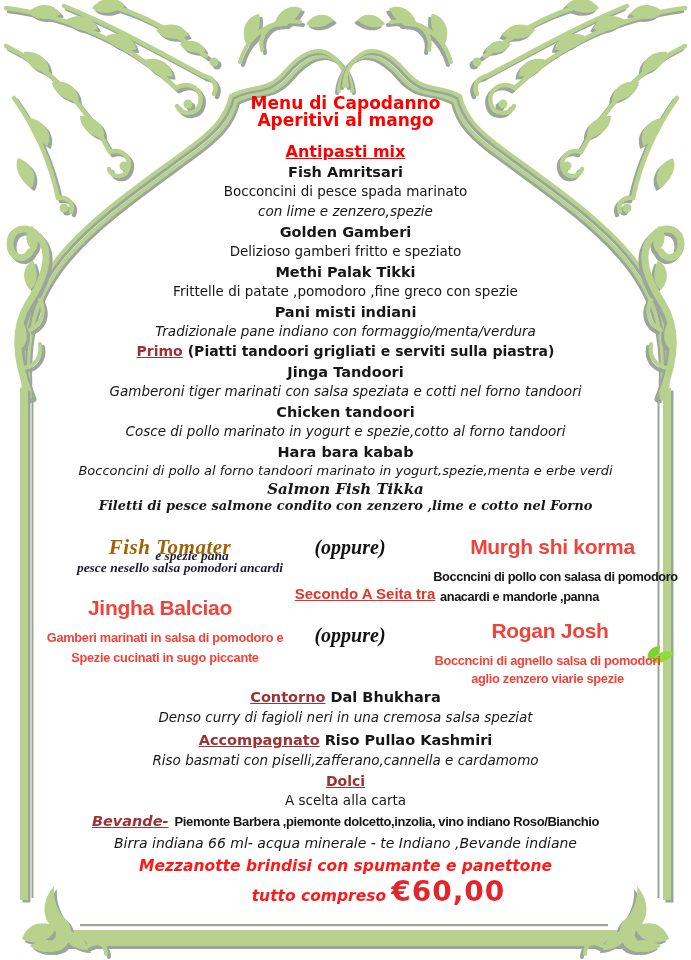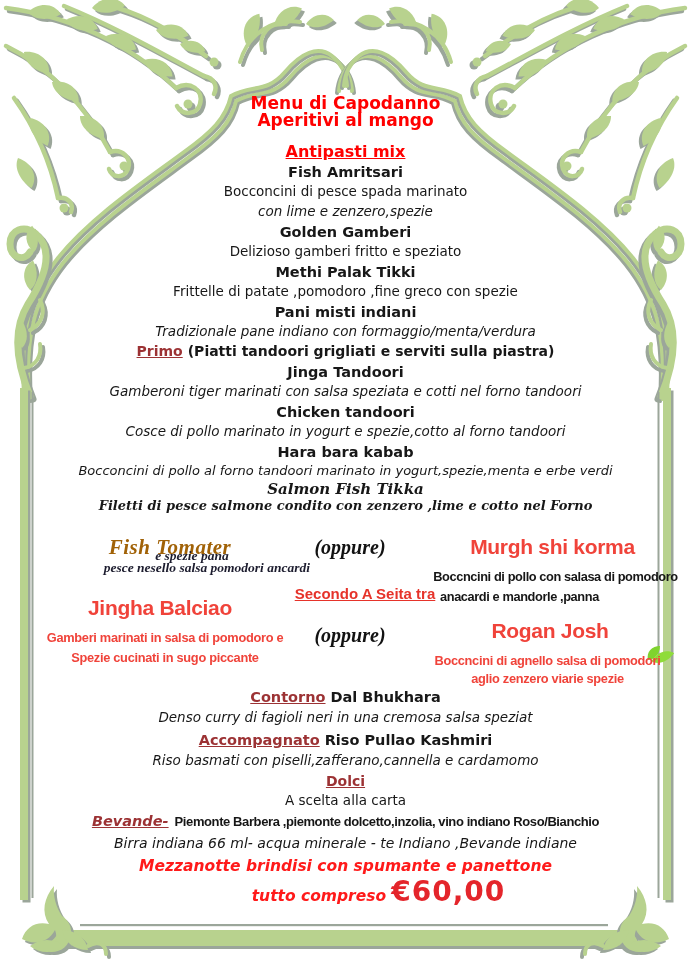--- a/index.html
+++ b/index.html
@@ -216,21 +216,21 @@
 <div class="line name" style="top:364px">Jinga Tandoori</div>
 <div class="line desc-i" style="top:384px">Gamberoni tiger marinati con salsa speziata e cotti nel forno tandoori</div>
 <div class="line name" style="top:404px">Chicken tandoori</div>
 <div class="line desc-i" style="top:424px">Cosce di pollo marinato in yogurt e spezie,cotto al forno tandoori</div>
 <div class="line name" style="top:444px">Hara bara kabab</div>
 <div class="line desc-i" style="top:464px;font-size:13px">Bocconcini di pollo al forno tandoori marinato in yogurt,spezie,menta e erbe verdi</div>
 <div class="line script" style="top:481px;font-size:15px">Salmon Fish Tikka</div>
 <div class="line script" style="top:499px;font-size:13px">Filetti di pesce salmone condito con zenzero ,lime e cotto nel Forno</div>
 
 <div class="line serif-red" style="top:536px;left:50px;width:240px">Fish  Tomater</div>
-<div class="line serif-dark" style="top:560px;left:50px;width:260px;text-align:right">pesce nesello salsa pomodori ancardi</div>
+<div class="line serif-dark" style="top:560px;left:50px;width:260px;text-align:center">pesce nesello salsa pomodori ancardi</div>
 <div class="line serif-dark" style="top:548px;left:62px;width:260px;text-align:center">e spezie pana</div>
 
 <div class="line serif-blk" style="top:536px;left:280px;width:140px">(oppure)</div>
 <div class="line secondo" style="top:586px;left:285px;width:160px">Secondo A Seita tra</div>
 <div class="line serif-blk" style="top:624px;left:280px;width:140px">(oppure)</div>
 
 <div class="line marker-red" style="top:535px;left:425px;width:255px;font-size:21px">Murgh shi korma</div>
 <div class="line marker-blk" style="top:570px;left:420px;width:271px;font-size:12.8px">Boccncini di pollo con salasa di pomodoro</div>
 <div class="line marker-blk" style="top:590px;left:440px;width:220px;font-size:12.8px;text-align:left">anacardi e mandorle ,panna</div>
 

